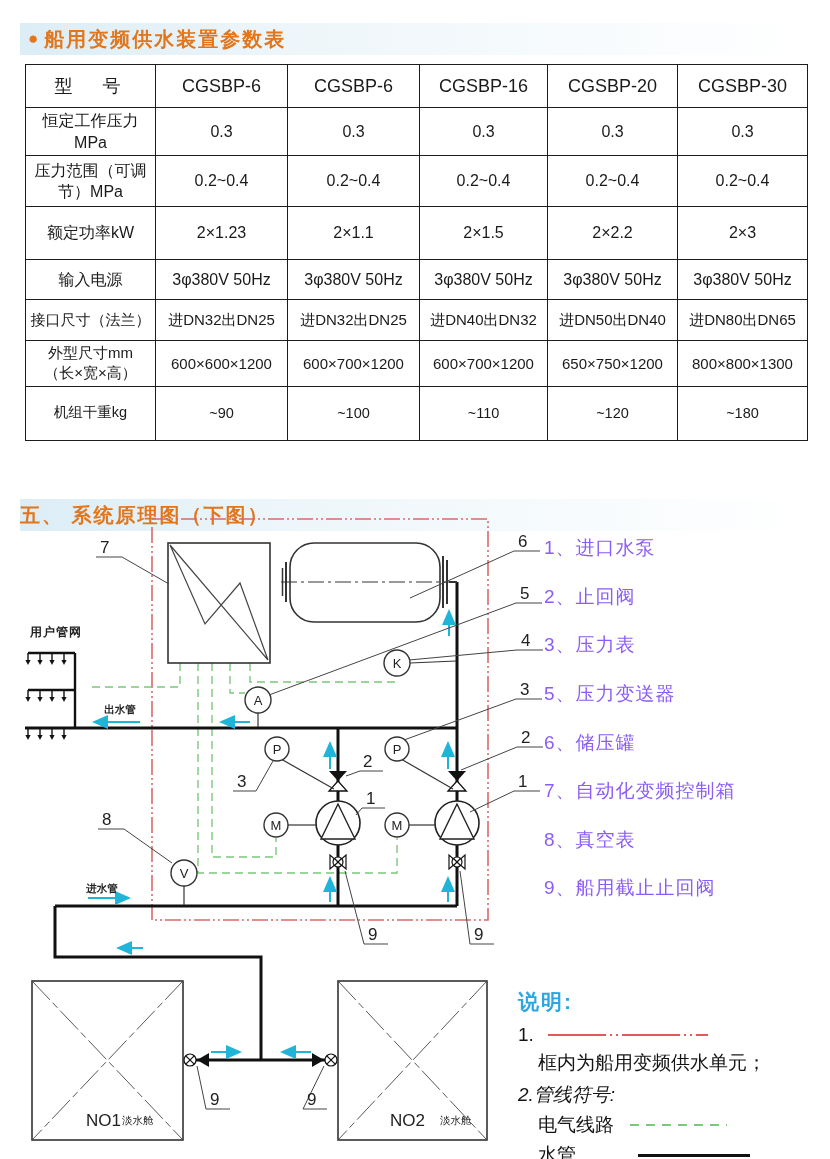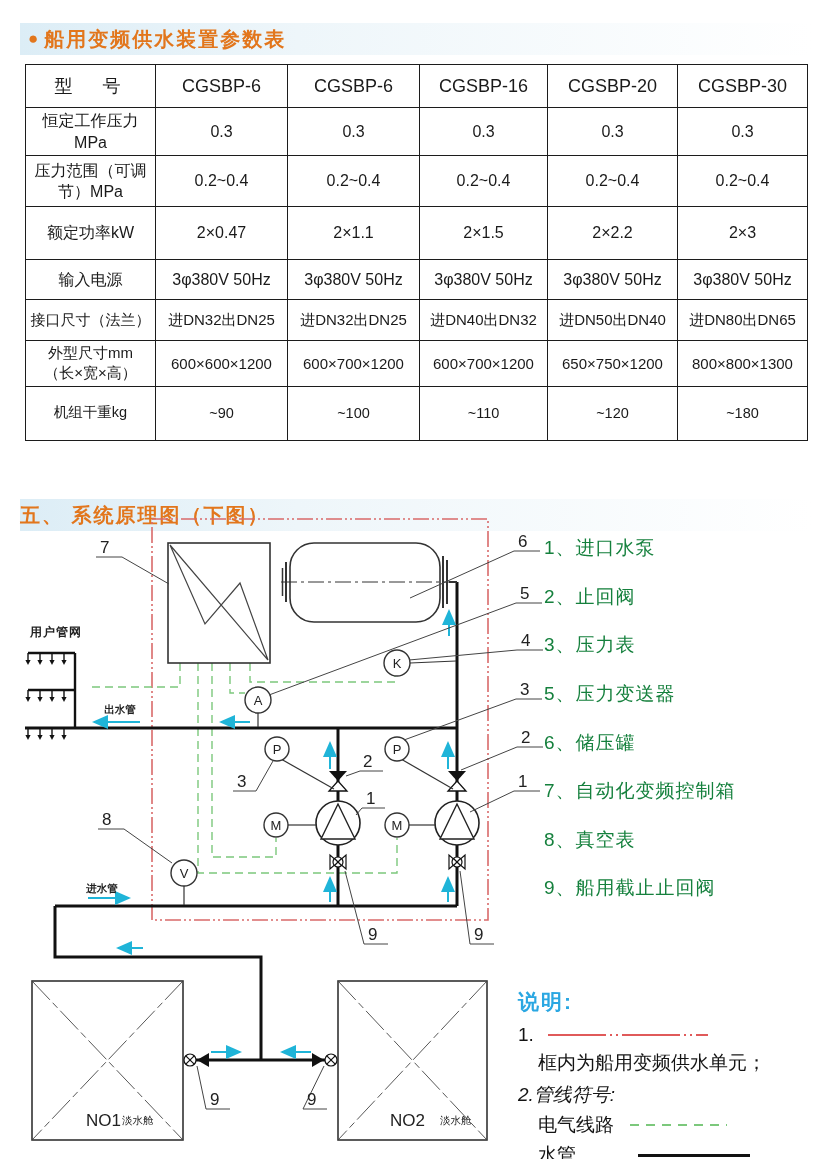--- a/index.html
+++ b/index.html
@@ -29,21 +29,21 @@
   tbody tr:nth-child(7){height:54px;}
   tbody tr:nth-child(8){height:38px;}
   tbody tr:nth-child(5) td{font-size:15px;}
   tbody tr:nth-child(6) td{font-size:15px;}
   tbody tr:nth-child(7) td{font-size:14.5px;}
   
   svg.diagram{position:absolute;left:0;top:515px;}
   svg text{font-family:"Liberation Sans","DejaVu Sans",sans-serif;fill:#222;}
   
   .legend{position:absolute;left:544px;top:524px;width:280px;}
-  .legend-item{height:48.6px;display:flex;align-items:center;font-size:19px;color:#15803d;letter-spacing:1px;}
+  .legend-item{height:48.6px;display:flex;align-items:center;font-size:19px;color:#8b5cf6;letter-spacing:1px;}
   
   .notes{position:absolute;left:518px;top:988px;width:302px;font-size:19px;color:#141414;}
   .notes-heading{color:#2aa7e2;font-size:21px;font-weight:bold;letter-spacing:2px;margin-bottom:8px;}
   .notes-row{display:flex;align-items:center;margin-top:4px;}
   .sample{display:inline-block;height:2px;}
   .sample-red{width:160px;margin-left:14px;
     background:repeating-linear-gradient(90deg,#e05a5a 0 58px,transparent 58px 62px,#e05a5a 62px 64px,transparent 64px 68px,#e05a5a 68px 70px,transparent 70px 74px);}
   .sample-green{width:97px;margin-left:16px;
     background:repeating-linear-gradient(90deg,#7cc87c 0 9px,transparent 9px 16px);}
   .sample-black{width:112px;height:3px;margin-left:62px;background:#111;}
@@ -92,21 +92,21 @@
           <td class="rowlabel">压力范围（可调
 节）MPa</td>
           <td>0.2~0.4</td>
           <td>0.2~0.4</td>
           <td>0.2~0.4</td>
           <td>0.2~0.4</td>
           <td>0.2~0.4</td>
         </tr>
         <tr>
           <td class="rowlabel">额定功率kW</td>
-          <td>2×0.47</td>
+          <td>2×1.23</td>
           <td>2×1.1</td>
           <td>2×1.5</td>
           <td>2×2.2</td>
           <td>2×3</td>
         </tr>
         <tr>
           <td class="rowlabel">输入电源</td>
           <td>3φ380V 50Hz</td>
           <td>3φ380V 50Hz</td>
           <td>3φ380V 50Hz</td>

